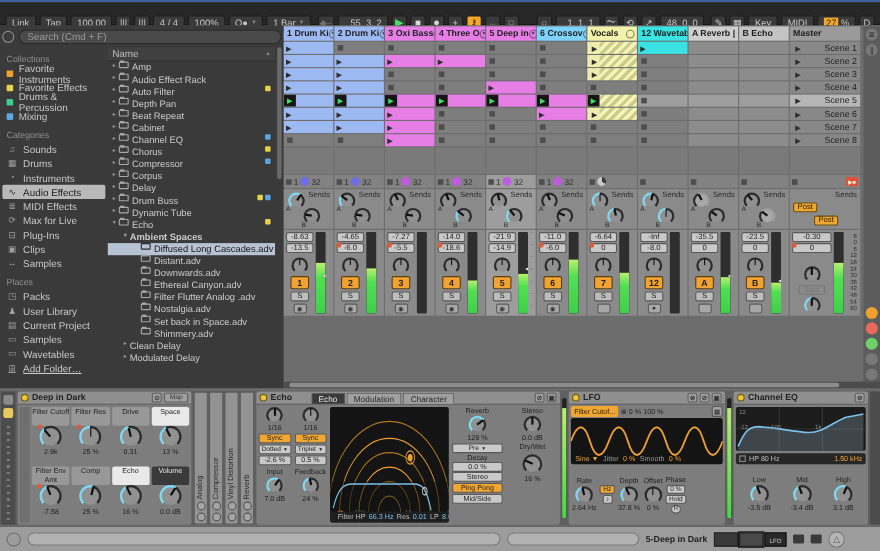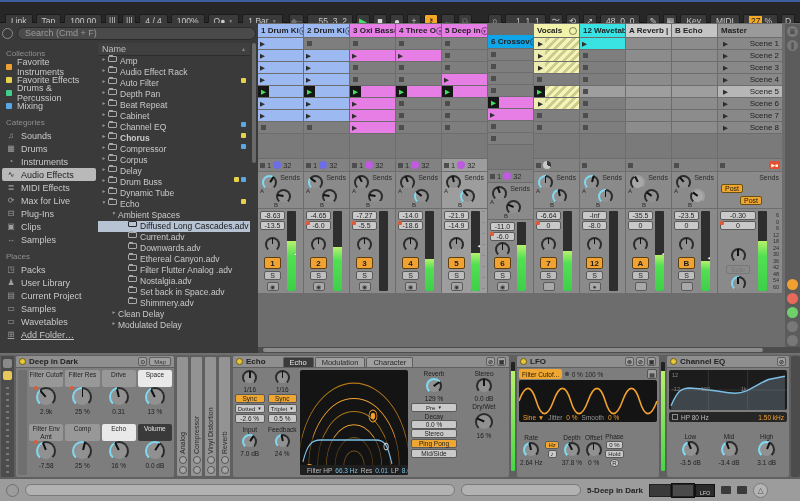--- a/index.html
+++ b/index.html
@@ -367,21 +367,21 @@
           <span>Cabinet</span>
         </div>
         <div class="f-row" style="padding-left: 2px;">
           <span class="f-car">▸</span>
           <span class="f-fold"></span>
           <span>Channel EQ</span>
           <span class="f-dots">
             <span class="f-dot" style="background: rgb(90, 167, 232);"></span>
           </span>
         </div>
-        <div class="f-row" style="padding-left: 2px; font-weight: bold;">
+        <div class="f-row" style="padding-left: 2px;">
           <span class="f-car">▸</span>
           <span class="f-fold"></span>
           <span>Chorus</span>
           <span class="f-dots">
             <span class="f-dot" style="background: rgb(232, 210, 74);"></span>
           </span>
         </div>
         <div class="f-row" style="padding-left: 2px;">
           <span class="f-car">▸</span>
           <span class="f-fold"></span>
@@ -415,33 +415,33 @@
           <span>Dynamic Tube</span>
         </div>
         <div class="f-row" style="padding-left: 2px;">
           <span class="f-car">▾</span>
           <span class="f-fold"></span>
           <span>Echo</span>
           <span class="f-dots">
             <span class="f-dot" style="background: rgb(232, 210, 74);"></span>
           </span>
         </div>
-        <div class="f-row" style="padding-left: 12px;">
+        <div class="f-row" style="padding-left: 12px; font-weight: bold;">
           <span class="f-car">▾</span>
           <span>Ambient Spaces</span>
         </div>
         <div class="f-row sel" style="padding-left: 22px;">
           <span class="f-car"></span>
           <span class="f-fold"></span>
           <span>Diffused Long Cascades.adv</span>
         </div>
         <div class="f-row" style="padding-left: 22px;">
           <span class="f-car"></span>
           <span class="f-fold"></span>
-          <span>Current.adv</span>
+          <span>Distant.adv</span>
         </div>
         <div class="f-row" style="padding-left: 22px;">
           <span class="f-car"></span>
           <span class="f-fold"></span>
           <span>Downwards.adv</span>
         </div>
         <div class="f-row" style="padding-left: 22px;">
           <span class="f-car"></span>
           <span class="f-fold"></span>
           <span>Ethereal Canyon.adv</span>
@@ -865,21 +865,21 @@
             <div class="mon">◉</div>
           </div>
           <div class="meterwrap">
             <div class="mfill" style="height: 48%;"></div>
             <span class="ftri" style="right: -1px; top: 39%;">◂</span>
           </div>
           <div class="mticks"></div>
         </div>
       </div>
       <div class="col" style="width: 45px;">
-        <div class="thead" style="background: #0ea5e9; margin-top: 11px;">
+        <div class="thead" style="background: #7dd3fc;">
           <span>6 Crossov</span>
           <span class="hcirc">▾</span>
         </div>
         <div class="slot" style="background: rgb(126, 126, 126);">
           <span class="sl-stop"></span>
         </div>
         <div class="slot" style="background: rgb(126, 126, 126);">
           <span class="sl-stop"></span>
         </div>
         <div class="slot" style="background: rgb(126, 126, 126);">

